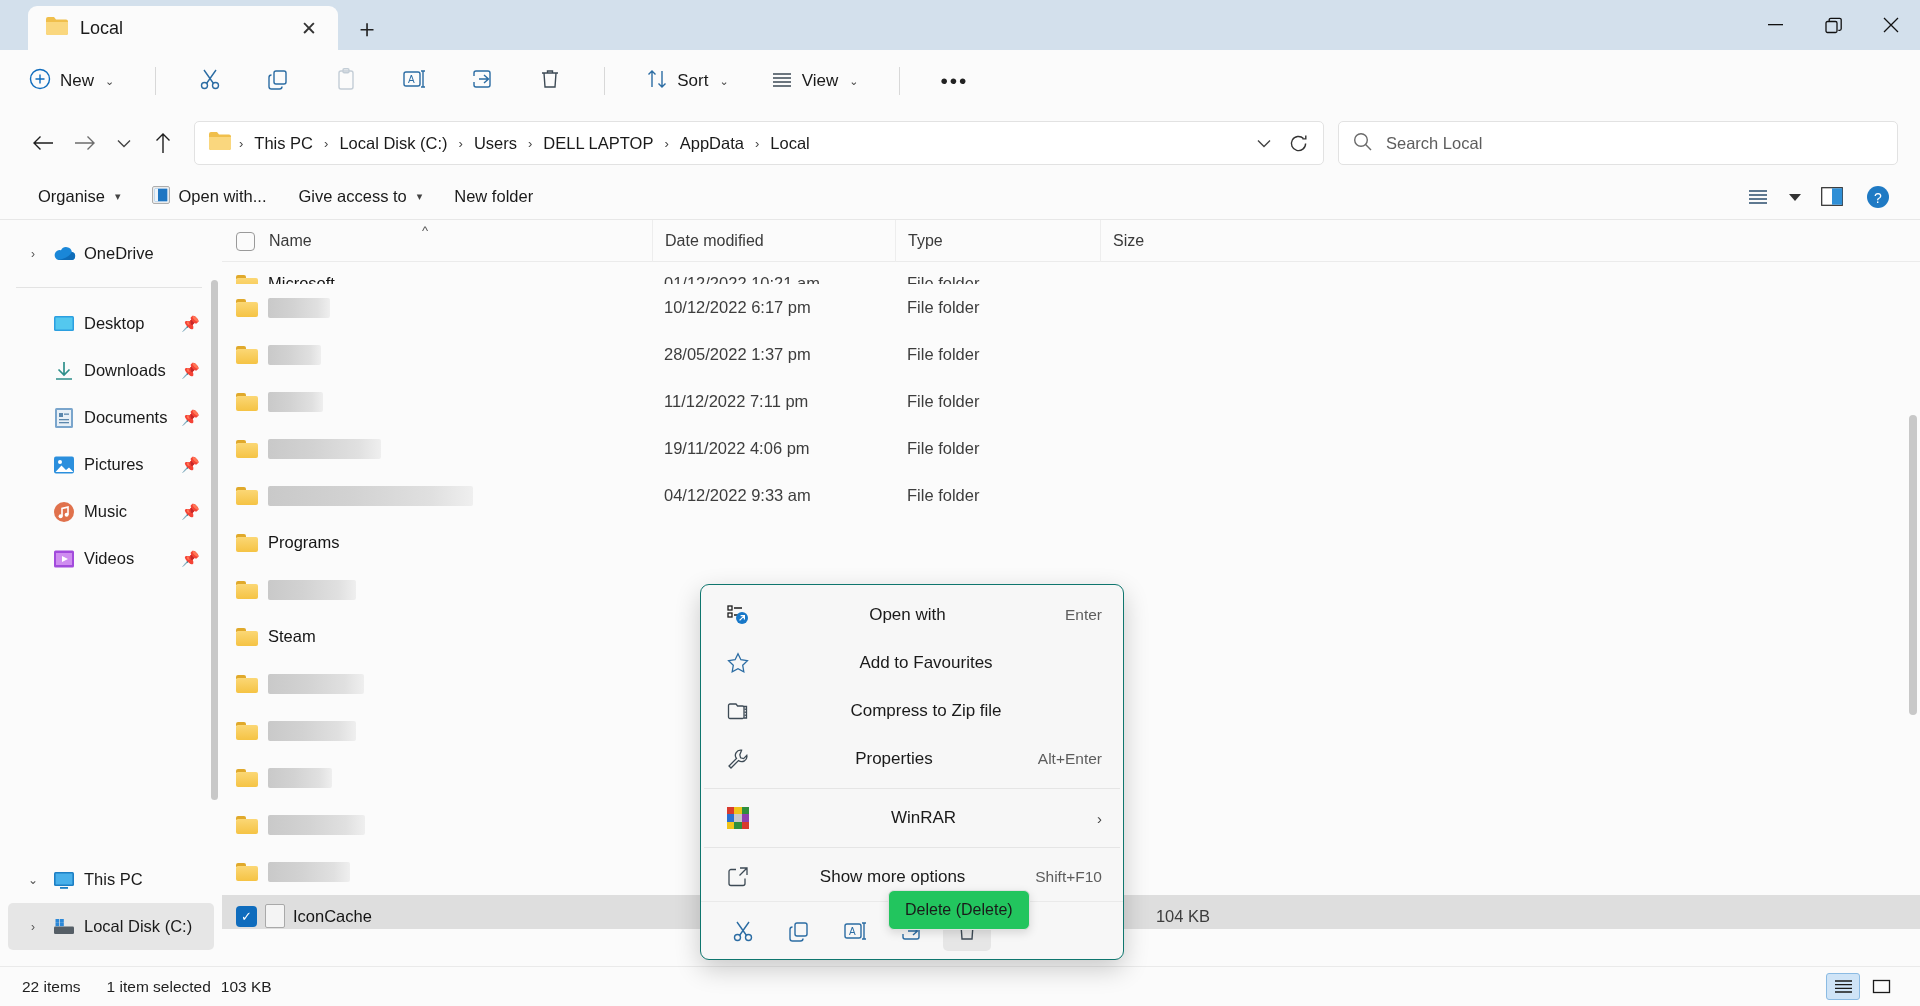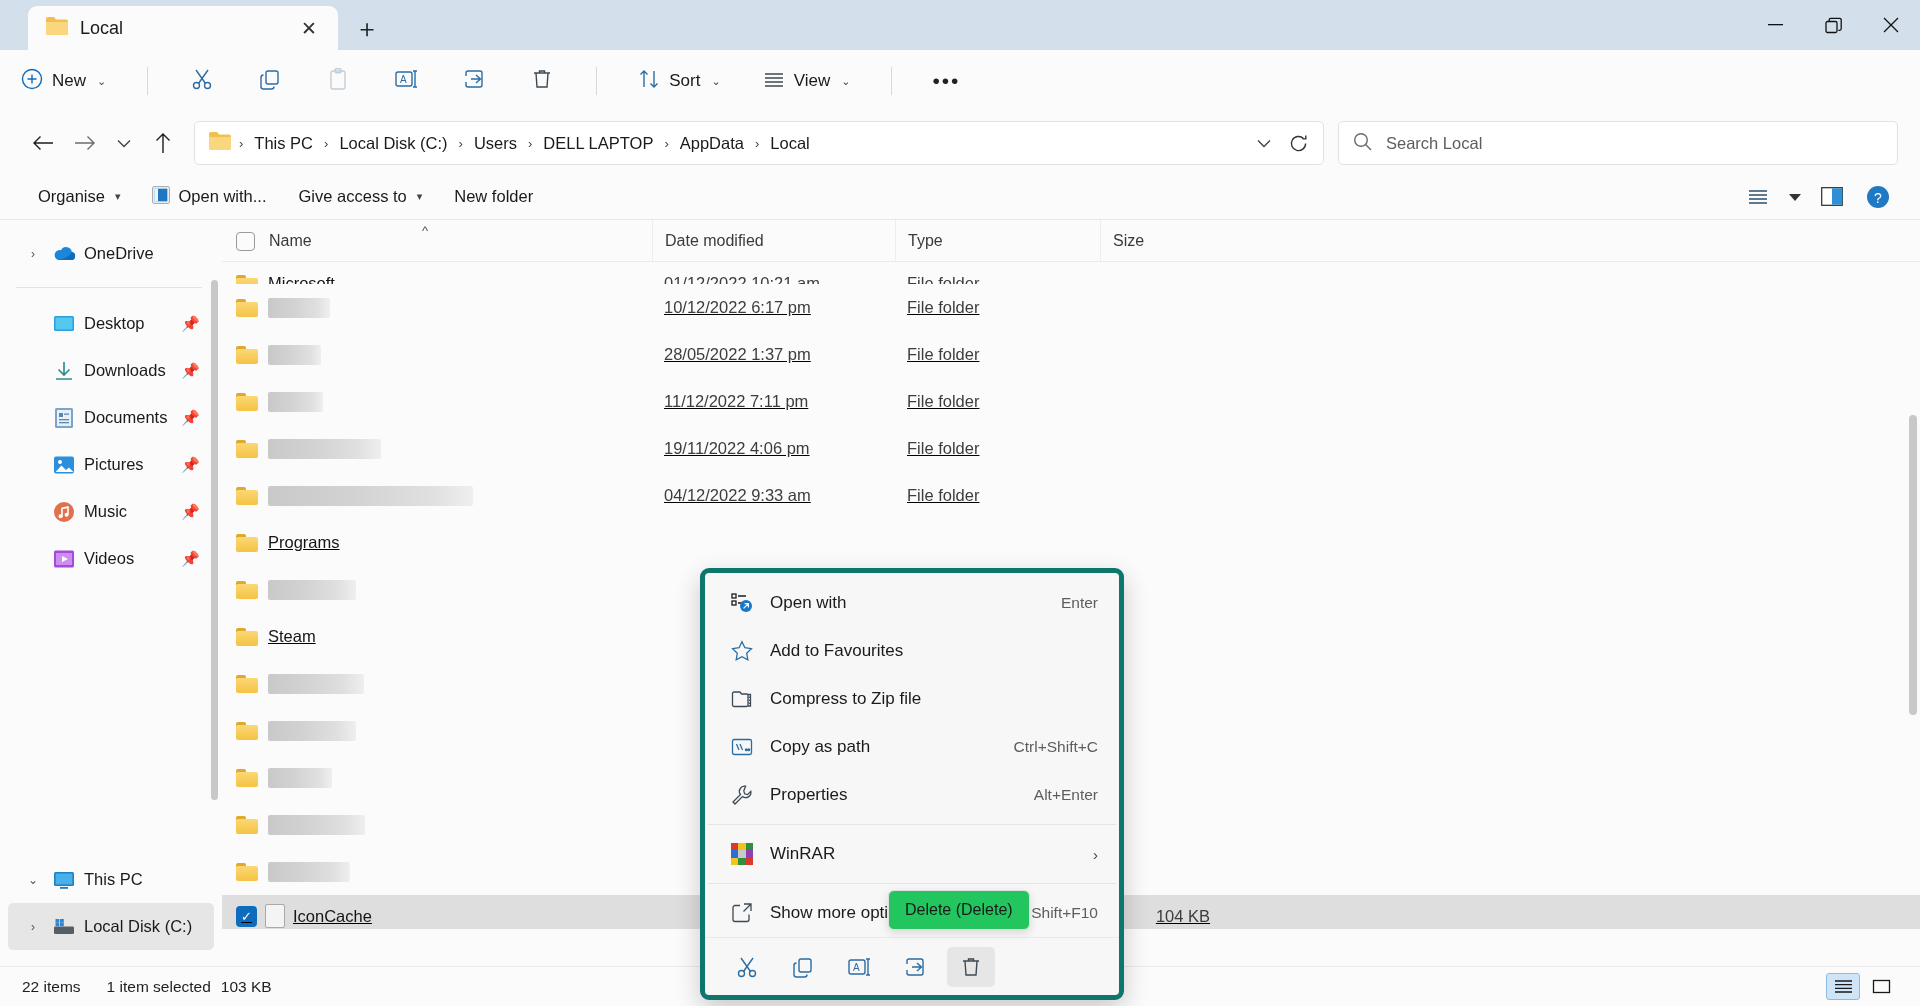--- a/index.html
+++ b/index.html
@@ -30,21 +30,21 @@
   .tab-new { margin-left: 14px; margin-bottom: 7px; font-size: 25px; color: #222; font-weight: 300;}
   .wincontrols { position: absolute; right: 0; top: 0; display: flex; height: 50px; }
   .wincontrol {
     width: 58px; height: 50px; display: flex; align-items: center; justify-content: center;
     font-size: 17px; color: #111;
   }
 
   
   .ribbon {
     height: 62px; background: #fbfbfb; display: flex; align-items: center;
-    padding-left: 8px; gap: 16px;
+    padding-left: 16px; gap: 16px;
   }
   .rb-btn {
     height: 44px; display: flex; align-items: center; gap: 9px;
     padding: 0 13px; border-radius: 6px; font-size: 17px; color: #1a1a1a;
   }
   .rb-icon-btn { width: 52px; justify-content: center; padding: 0; }
   .rb-sep { width: 1px; height: 28px; background: #d8d8d8; margin: 0 12px; }
   .chev { font-size: 11px; color: #444; margin-left: 2px; }
 
   
@@ -101,21 +101,21 @@
   .col.first { border-left: none; }
   .col-name { width: 430px; gap: 14px; padding-left: 14px; }
   .col-date { width: 243px; }
   .col-type { width: 205px; }
   .col-size { width: 128px; }
   .sortmark { position: absolute; left: 200px; top: 3px; font-size: 13px; color: #555; }
   .hdr-check {
     width: 19px; height: 19px; border: 1.6px solid #9a9a9a; border-radius: 4px;
   }
   .rows { position: relative; }
-  .row { height: 39px; display: flex; align-items: center; position: relative; text-decoration: underline; }
+  .row { height: 39px; display: flex; align-items: center; position: relative; }
   .row.sel { background: #dedede; }
   .row .cell-name { width: 430px; display: flex; align-items: center; gap: 10px; padding-left: 14px; font-size: 16.5px; color: #151515; }
   .row .cell-date { width: 243px; padding-left: 12px; font-size: 16.5px; color: #3d3d3d; }
   .row .cell-type { width: 205px; padding-left: 12px; font-size: 16.5px; color: #3d3d3d; }
   .row .cell-size { width: 128px; padding-left: 12px; font-size: 16.5px; color: #3d3d3d; text-align: right; padding-right: 18px; }
   .redact { height: 20px; border-radius: 2px;
     background: linear-gradient(90deg,#c9c9c9 0%,#d2d2d2 40%,#e0e0e0 80%,#efefef 100%); }
   .rowcheck {
     width: 21px; height: 21px; border-radius: 4px; background: #0f6cbd;
     display: flex; align-items: center; justify-content: center; color: #fff; font-size: 13px;
@@ -134,23 +134,23 @@
     content:''; position: absolute; left: 0; top: 3px; width: 22px; height: 15px;
     background: linear-gradient(180deg,#fbd775 0%,#f5c344 100%); border-radius: 2px;
   }
   .fileico { width: 20px; height: 24px; flex: 0 0 20px; position: relative; }
   .fileico:after {
     content:''; position:absolute; inset:0; background:#f4f4f4; border:1.3px solid #a9a9a9; border-radius:2px;
   }
 
   
   .ctxmenu {
-    position: absolute; left: 700px; top: 568px; width: 424px;
-    background: #f7f7f7; border: 5px solid #0f766e; border-radius: 9px;
-    box-shadow: 0 9px 26px rgba(0,0,0,0.20); padding: 6px 0 0 0; z-index: 40;
+    position: absolute; left: 700px; top: 584px; width: 424px;
+    background: #f7f7f7; border: 1px solid #0f766e; border-radius: 9px;
+    box-shadow: 0 9px 26px rgba(0,0,0,0.20); padding: 6px 0 0 0; z-index: 40; text-align: center;
   }
   .ctxitem {
     height: 48px; display: flex; align-items: center; padding: 0 16px 0 20px;
     font-size: 17px; color: #1a1a1a; gap: 16px; border-radius: 5px; margin: 0 5px;
   }
   .ctxitem .ci { width: 24px; height: 24px; flex: 0 0 24px; display: flex; align-items: center; justify-content: center; }
   .ctxitem .lbl { flex: 1; }
   .ctxitem .acc { font-size: 15.5px; color: #5d5d5d; }
   .ctxitem .sub { font-size: 15px; color: #444; }
   .ctxsep { height: 1px; background: #e5e5e5; margin: 5px 3px; }
@@ -741,32 +741,20 @@
             <path d="M1.5 5.5A1.5 1.5 0 013 4h6l1.6 2h4.9A1.5 1.5 0 0117 7.5V17a1.5 1.5 0 01-1.5 1.5H3A1.5 1.5 0 011.5 17z"></path>
             <path d="M17 6.5h2.5V18H17"></path>
             <path d="M18.2 8.5v1.5M18.2 11.5v1.5M18.2 14.5V16"></path>
           </svg>
       </span>
       <span class="lbl">Compress to Zip file</span>
       <span class="acc"></span>
     </div>
     <div class="ctxitem">
       <span class="ci">
-        <svg width="22" height="20" viewBox="0 0 22 20" fill="none" stroke="#2b6ca3" stroke-width="1.3">
-            <rect x="1.5" y="2.5" width="19" height="15" rx="1.8"></rect>
-            <path d="M5.5 7l2.5 6M9 7l2.5 6"></path>
-            <circle cx="15.3" cy="12.8" r="0.9" fill="#2b6ca3"></circle>
-            <circle cx="17.8" cy="12.8" r="0.9" fill="#2b6ca3"></circle>
-          </svg>
-      </span>
-      <span class="lbl">Copy as path</span>
-      <span class="acc">Ctrl+Shift+C</span>
-    </div>
-    <div class="ctxitem">
-      <span class="ci">
         <svg width="22" height="22" viewBox="0 0 22 22" fill="none" stroke="#3d4a55" stroke-width="1.3">
             <path d="M14.6 2.2a5.2 5.2 0 00-5.1 8.3L2 18l2 2 7.5-7.5a5.2 5.2 0 008.3-5.1l-3.2 3.2-3-.8-.8-3z"></path>
           </svg>
       </span>
       <span class="lbl">Properties</span>
       <span class="acc">Alt+Enter</span>
     </div>
 
     <div class="ctxsep"></div>
 

